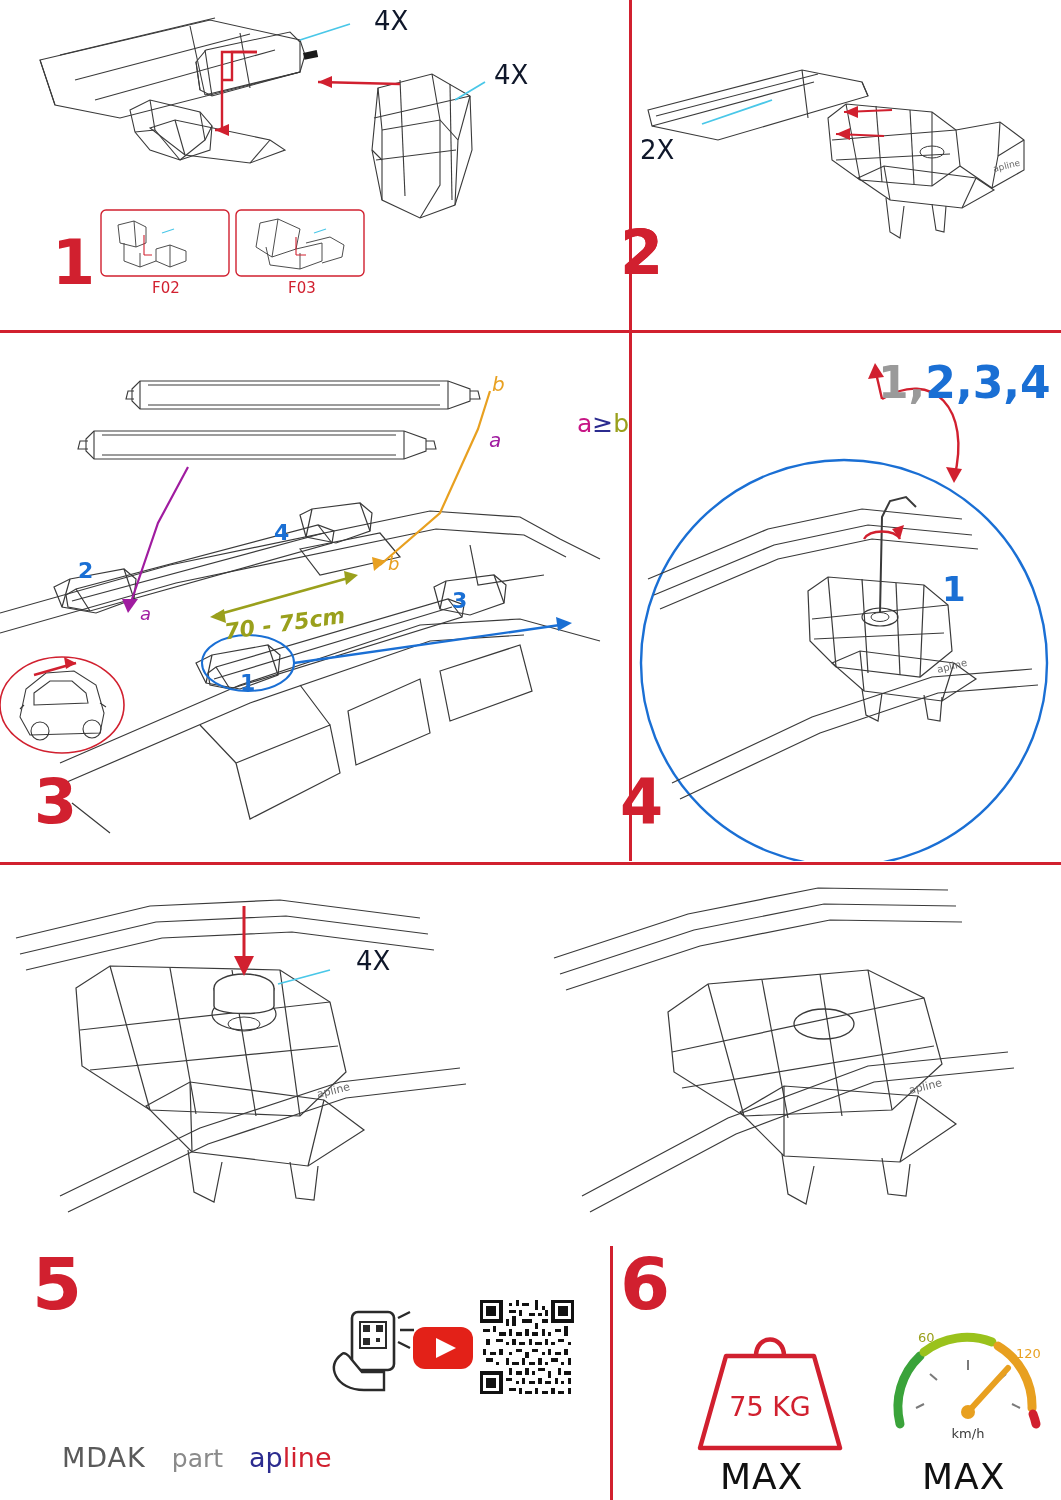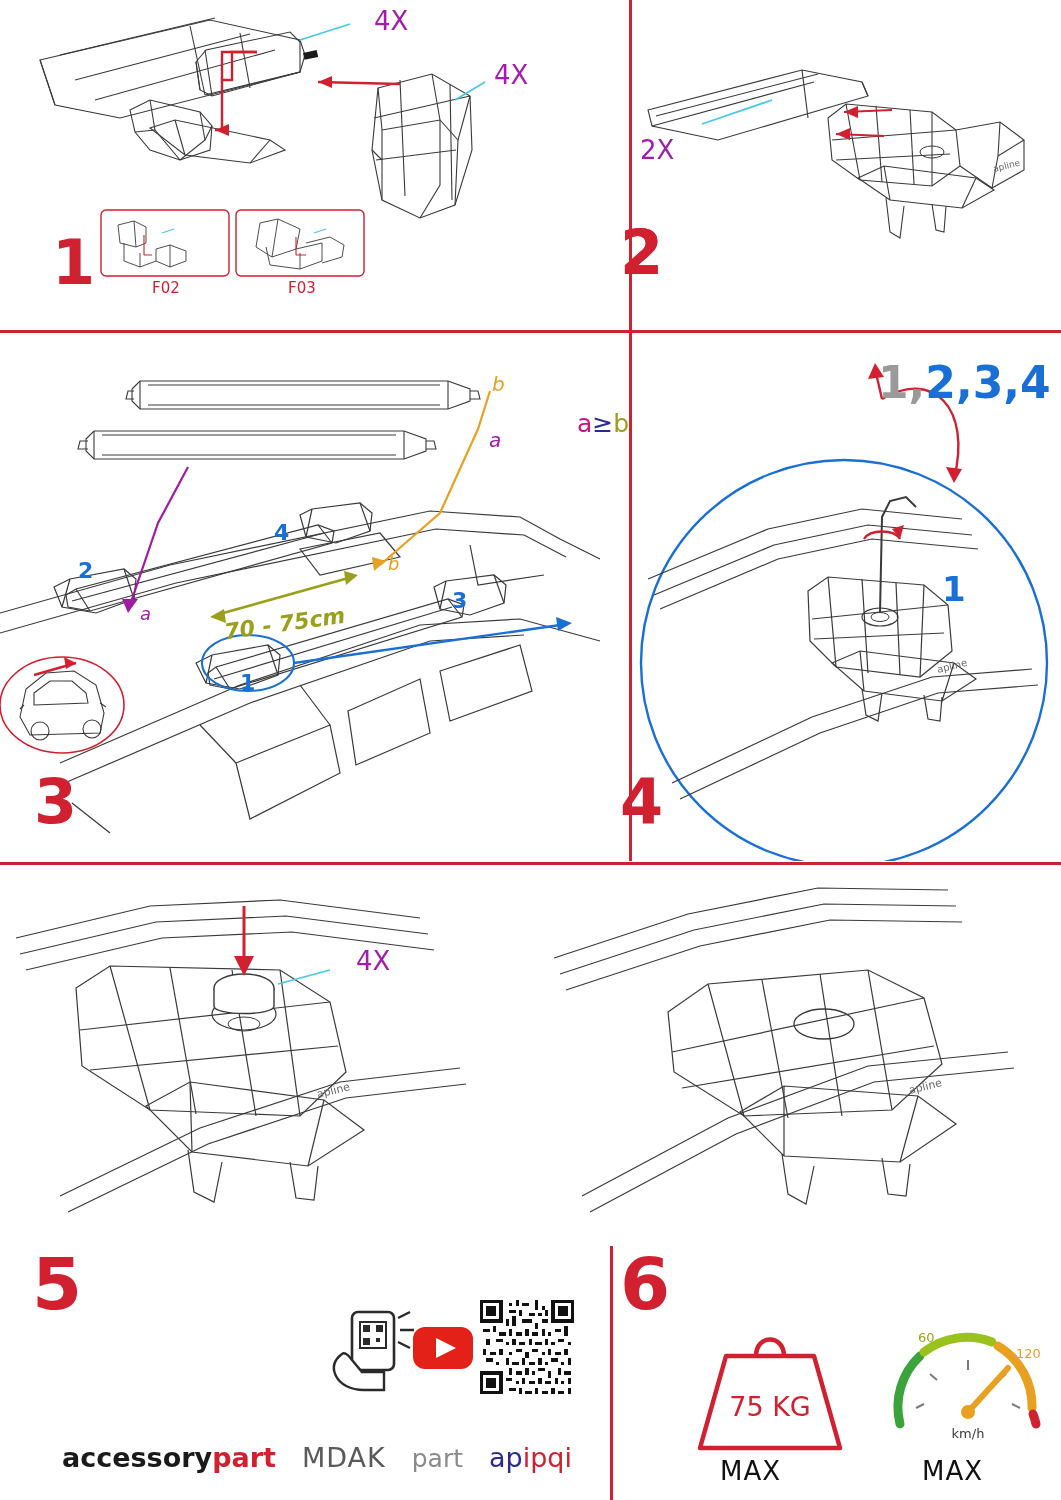--- a/index.html
+++ b/index.html
@@ -8,42 +8,42 @@
 
   
   .divider{position:absolute;left:0;width:1061px;height:3px;background:#d1202f;}
   .vdivider{position:absolute;width:3px;background:#d1202f;}
 
   
   .stepnum{position:absolute;color:#d1202f;font-family:"DejaVu Sans",sans-serif;font-weight:700;line-height:1;}
 
   
   .lbl{position:absolute;font-family:"DejaVu Sans",sans-serif;line-height:1;white-space:nowrap;}
-  .cyan{color:#a21caf;}
+  .cyan{color:#0f172a;}
   .blue{color:#1a6fd4;margin-top:21px;}
   .grey{color:#9a9a9a;}
   .olive{color:#9aa01c;}
   .orange{color:#e8a020;}
   .purple{color:#a01ca0;}
 
   svg{display:block;}
   .panel{position:absolute;}
 
   
   .brandrow{position:absolute;display:flex;align-items:baseline;gap:26px;}
   .brand{font-family:"DejaVu Sans",sans-serif;}
   .acc{font-size:27px;color:#1a1a1a;font-weight:600;}
   .acc .p{color:#d1202f;}
   .mdak{font-size:27px;color:#5a5a5a;letter-spacing:1px;}
   .ipqi{font-size:25px;color:#8a8a8a;}
   .apline{font-size:27px;color:#2b2b8f;}
   .apline .li{color:#d1202f;}
   .codetitle{position:absolute;font-family:"DejaVu Sans",sans-serif;font-size:34px;color:#2b2b8f;letter-spacing:1px;}
 
-  .maxlabel{position:absolute;font-family:"DejaVu Sans",sans-serif;font-size:26px;color:#111;letter-spacing:1px;}
+  .maxlabel{position:absolute;font-family:"DejaVu Sans",sans-serif;font-size:36px;color:#111;letter-spacing:1px;}
   .weighttext{font-family:"DejaVu Sans",sans-serif;font-size:27px;fill:#d1202f;}
 </style>
 </head>
 <body>
 
 <div class="page">
 
   <div class="panel" style="left:0;top:0;width:630px;height:330px;">
     <svg width="630" height="330" viewBox="0 0 630 330">
       <g fill="none" stroke="#3a3a3a" stroke-width="1.1">
@@ -505,24 +505,23 @@
         <rect x="14" y="28" width="2" height="1"></rect>
         <rect x="17" y="27" width="1" height="2"></rect>
         <rect x="19" y="28" width="2" height="1"></rect>
         <rect x="22" y="27" width="1" height="2"></rect>
         <rect x="24" y="28" width="2" height="1"></rect>
         <rect x="27" y="27" width="1" height="2"></rect>
     </g>
   </svg>
 
   <div class="brandrow" style="left:62px;top:1442px;">
-    <span class="brand acc"><span>accessory</span><span class="p">part</span></span>
     <span class="brand mdak">MDAK</span>
     <span class="brand ipqi">part</span>
-    <span class="brand apline"><span>ap</span><span class="li">ipqi</span></span>
+    <span class="brand apline"><span>ap</span><span class="li">line</span></span>
   </div>
 
   <div class="vdivider" style="left:610px;top:1246px;height:254px;"></div>
   <div class="stepnum" style="left:620px;top:1248px;font-size:72px;">6</div>
 
   <svg width="160" height="150" viewBox="0 0 160 150" style="position:absolute;left:690px;top:1312px;">
     <path d="M36 44 L124 44 L150 136 L10 136 Z" fill="none" stroke="#d1202f" stroke-width="4.5" stroke-linejoin="round"></path>
     <path d="M66 44 C66 22 94 22 94 44" fill="none" stroke="#d1202f" stroke-width="4.5"></path>
     <text class="weighttext" x="80" y="104" text-anchor="middle">75 KG</text>
   </svg>

